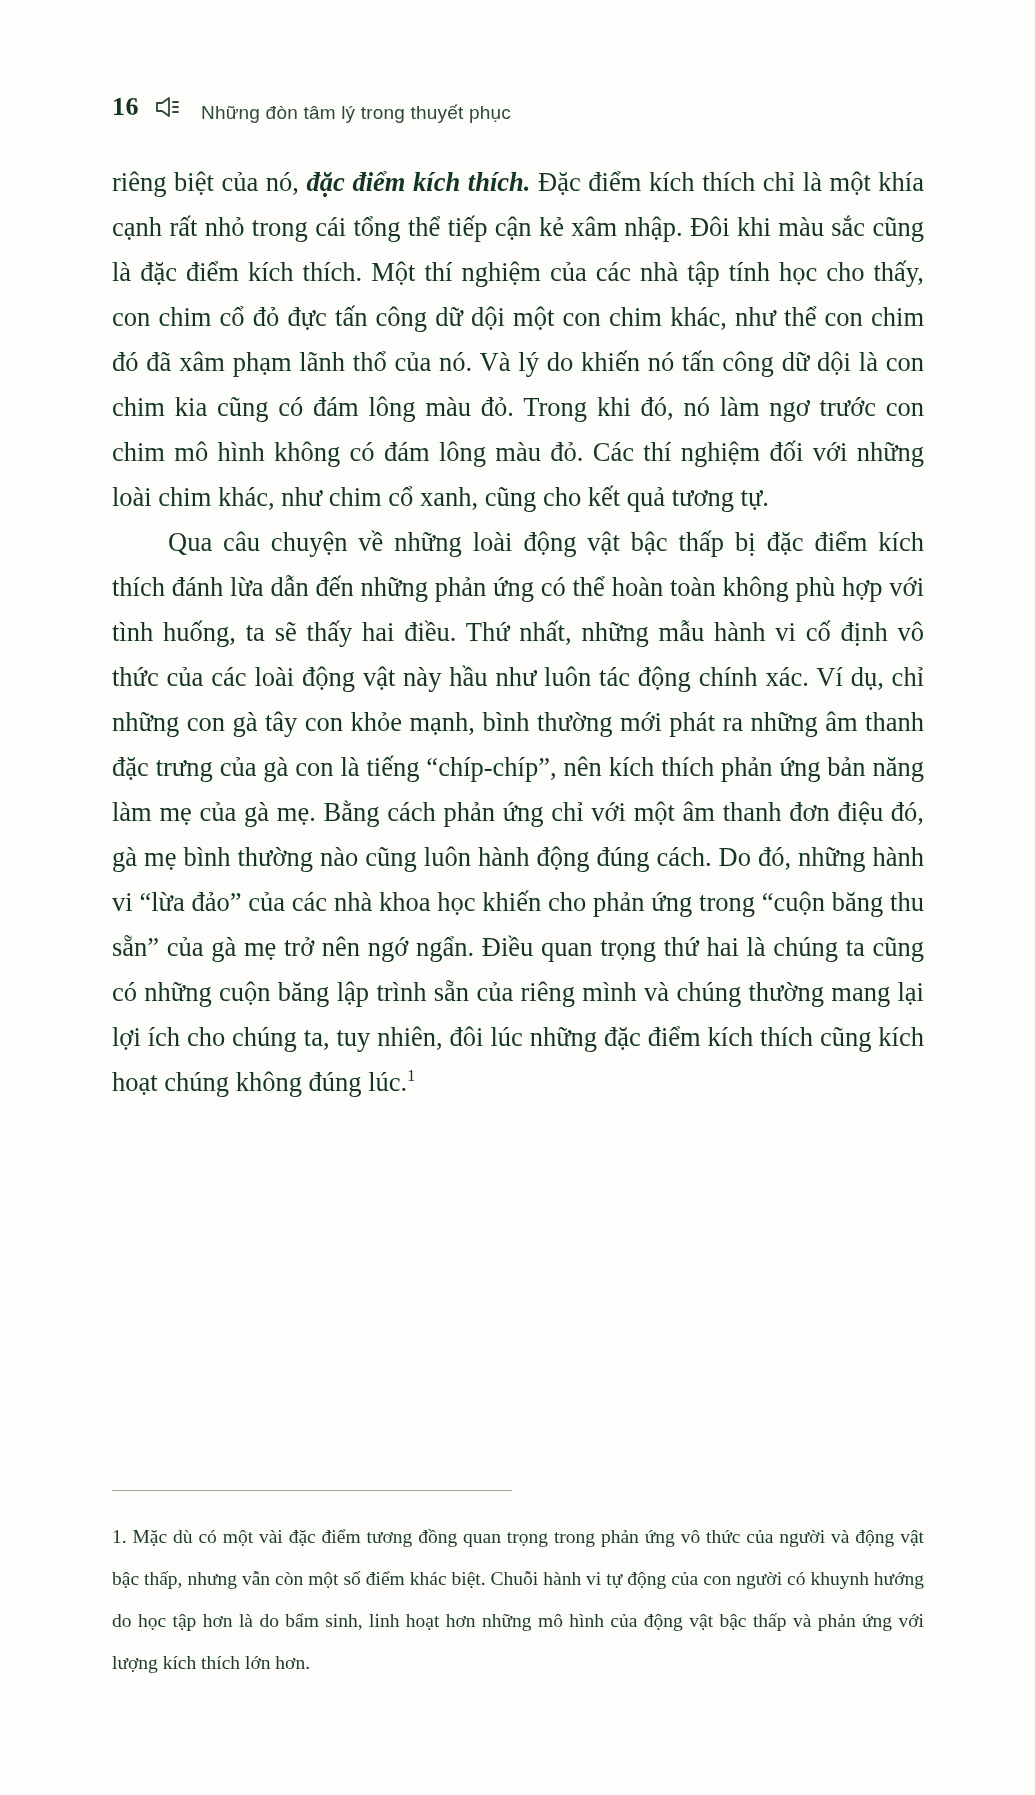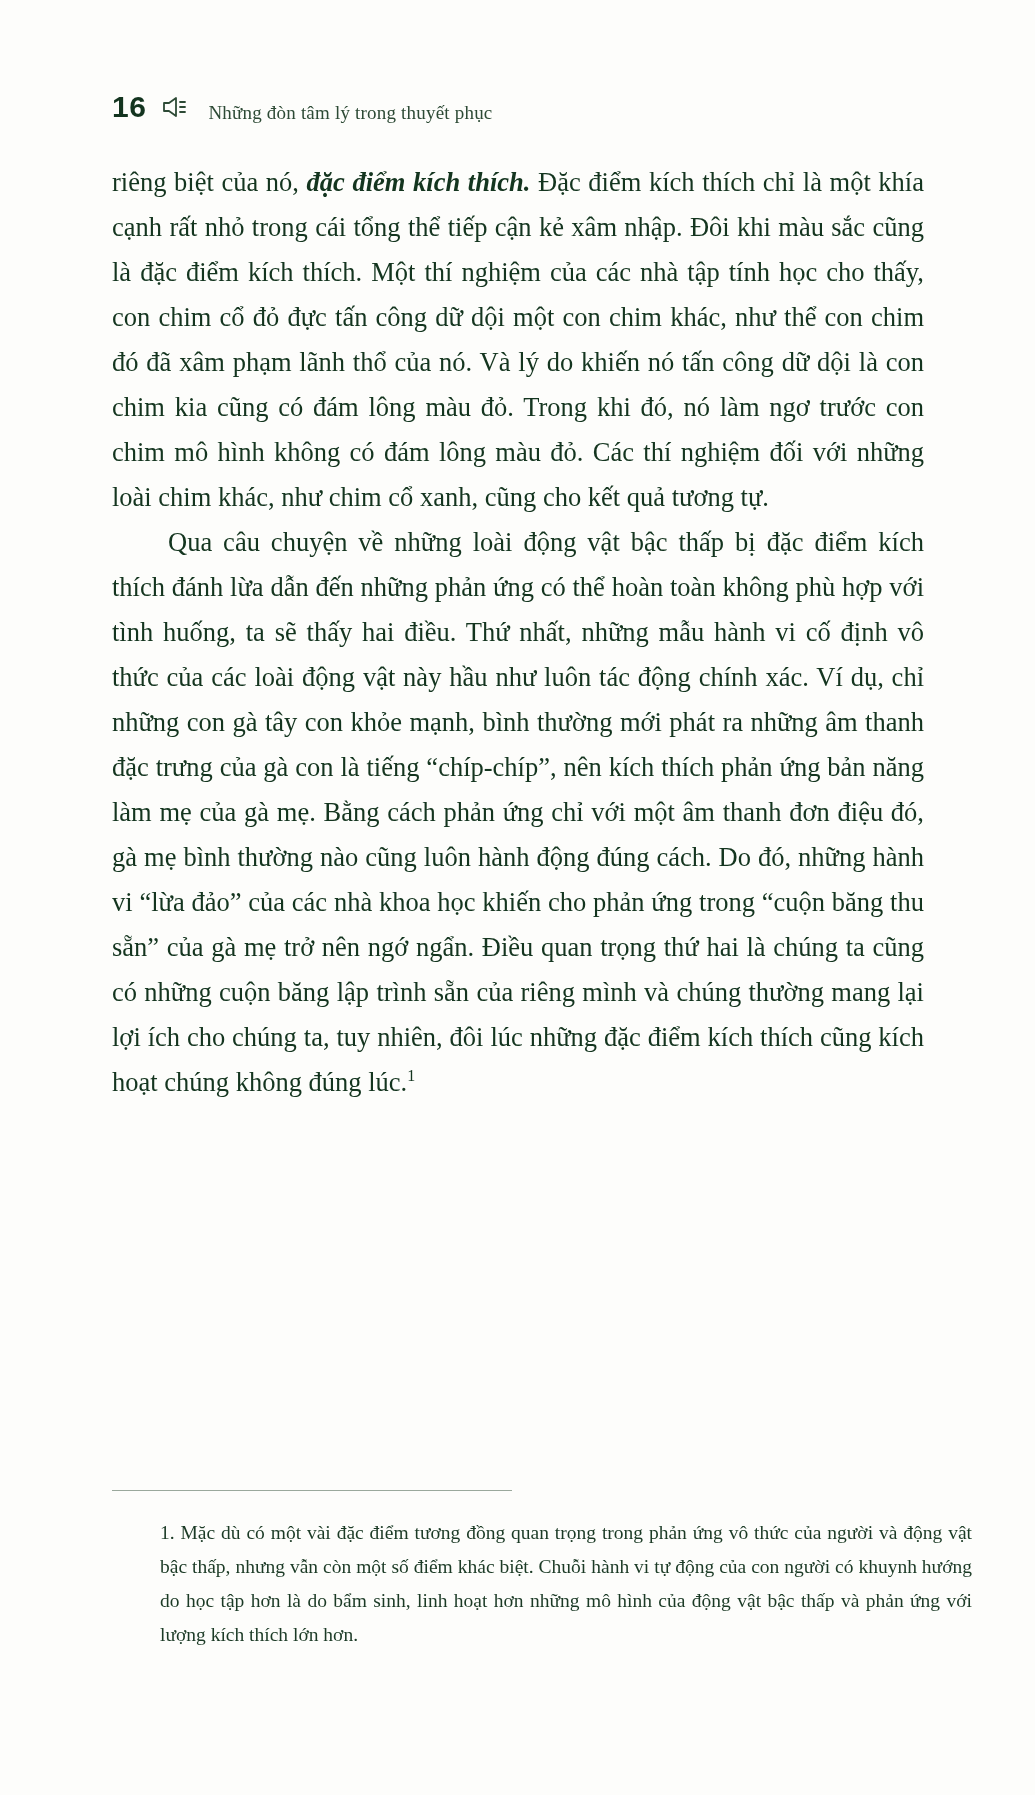--- a/index.html
+++ b/index.html
@@ -22,36 +22,36 @@
     position: absolute;
     top: 92px;
     left: 112px;
     right: 112px;
     display: flex;
     align-items: center;
     gap: 14px;
     height: 30px;
   }
   .page-number {
-    font-family: Liberation Sans, sans-serif;
+    font-family: Liberation Serif, serif;
     font-weight: bold;
-    font-size: 30px;
+    font-size: 26px;
     letter-spacing: 0.5px;
     color: #13341f;
   }
   .head-icon {
     display: inline-block;
     width: 26px;
     height: 22px;
     position: relative;
     margin-left: 2px;
   }
   .head-icon svg { display: block; }
   .head-title {
-    font-family: Liberation Serif, serif;
+    font-family: Liberation Sans, sans-serif;
     font-size: 19px;
     letter-spacing: 0.2px;
     color: #2d4a35;
     margin-left: 6px;
     margin-top: 12px;
   }
 
   
   .body-text {
     position: absolute;
@@ -88,24 +88,23 @@
     width: 400px;
     height: 1px;
     background: #9aa89c;
   }
   .footnote {
     position: absolute;
     left: 112px;
     top: 1516px;
     width: 812px;
     font-size: 19.5px;
-    line-height: 34px;
+    line-height: 42px;
     text-align: justify;
     color: #1b3a25;
-    margin-left: 48px;
   }
   .footnote p { margin: 0; }
 </style>
 </head>
 <body>
 
 <div class="page">
 
   <div class="running-head">
     <span class="page-number">16</span>

